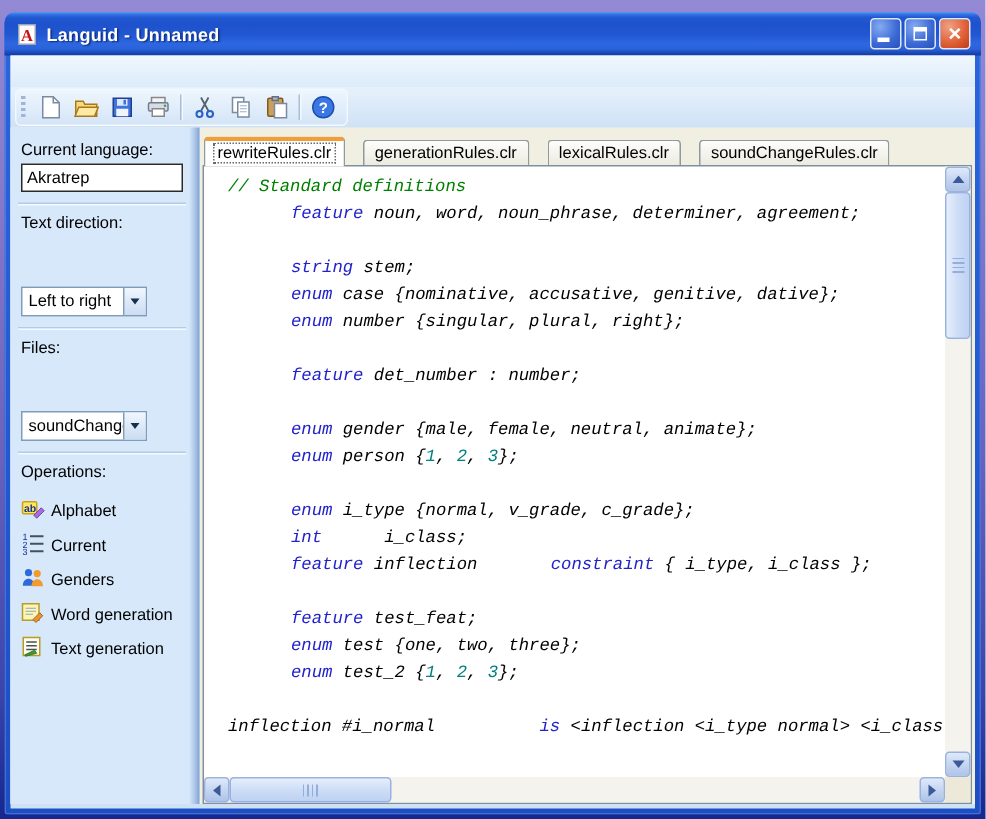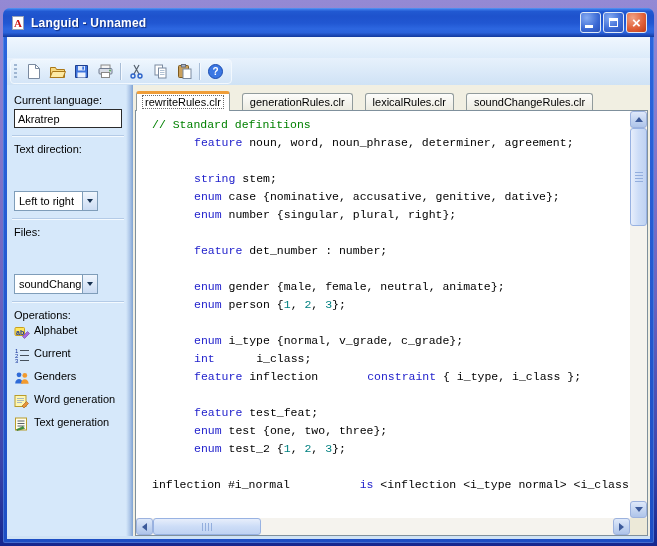--- a/index.html
+++ b/index.html
@@ -62,38 +62,38 @@
     font-family:"Liberation Sans",sans-serif; font-size:11px; padding:1px 3px; }
   .sb-sep { height:0; border-top:1px solid #b4cbe7; border-bottom:1px solid #f4faff;
     margin:7px -4px 6px -2px; }
   .sb-combo { width:84px; height:20px; background:#fff; border:1px solid #7f9db9;
     display:flex; align-items:center; cursor:default;margin-top:36px; }
   .sb-combo .val { flex:1; padding-left:4px; white-space:nowrap; overflow:hidden; }
   .combo-btn { width:15px; height:100%; border-left:1px solid #7f9db9;
     background:linear-gradient(180deg,#f0f6fd,#cbdcf3); display:flex; align-items:center; justify-content:center; }
   .arr-dn { width:0; height:0; border-left:3px solid transparent; border-right:3px solid transparent;
     border-top:4px solid #16304f; }
-  .op-item { display:flex; align-items:flex-start; gap:4px; height:23px; cursor:default; white-space:nowrap; }
+  .op-item { display:flex; align-items:flex-end; gap:4px; height:23px; cursor:default; white-space:nowrap; }
   .op-icon { width:16px; height:16px; flex:none; }
 
   
   .content { flex:1; min-width:0; display:flex; flex-direction:column; padding:3px 2px 0 2px; }
   .tabstrip { height:22px; display:flex; align-items:flex-end; padding-left:1px; gap:12px; flex:none; }
   .tab { border:1px solid #919b9c; border-bottom:none; border-radius:3px 3px 0 0;
     background:linear-gradient(180deg,#fdfdfb,#ecebe1); padding:2px 7px 2px; cursor:default; }
   .tab.active { background:#fff; border-top:3px solid #ef9e39; padding:2px 6px 3px;
     margin-bottom:-1px; position:relative; z-index:2; }
   .tab.active .tab-focus { outline:1px dotted #6a6a6a; padding:0 2px; }
 
   .editor-frame { flex:1; min-height:0; border:1px solid #7f909c; background:#fff;
     display:flex; flex-direction:column; }
   .code-row { flex:1; min-height:0; display:flex; }
   .code { flex:1; min-width:0; overflow:hidden; padding:5px 0 0 16px;
     font-family:"Liberation Mono","DejaVu Sans Mono",monospace; font-size:11.5px; line-height:18px; }
-  .code-line { white-space:pre; }
+  .code-line { white-space:pre;font-style:italic; }
   .tok-k { color:#2222cc;margin-left:42px; } .tok-c { color:#008000; } .tok-n { color:#008080; } .tok-p { color:#000; }
 
   
   .vscroll { width:17px; flex:none; display:flex; flex-direction:column; background:#f5f3ee; }
   .hscroll-row { height:17px; flex:none; display:flex; }
   .hscroll { flex:1; display:flex; background:#f5f3ee; }
   .sb-btn { width:17px; height:17px; flex:none; border:1px solid #9cb2de; border-radius:3px;
     background:linear-gradient(180deg,#dfe9fa,#c3d4f0 55%,#aec4ea); display:flex;
     align-items:center; justify-content:center; }
   .hscroll .sb-btn { background:linear-gradient(180deg,#dfe9fa,#c3d4f0 55%,#aec4ea); }

